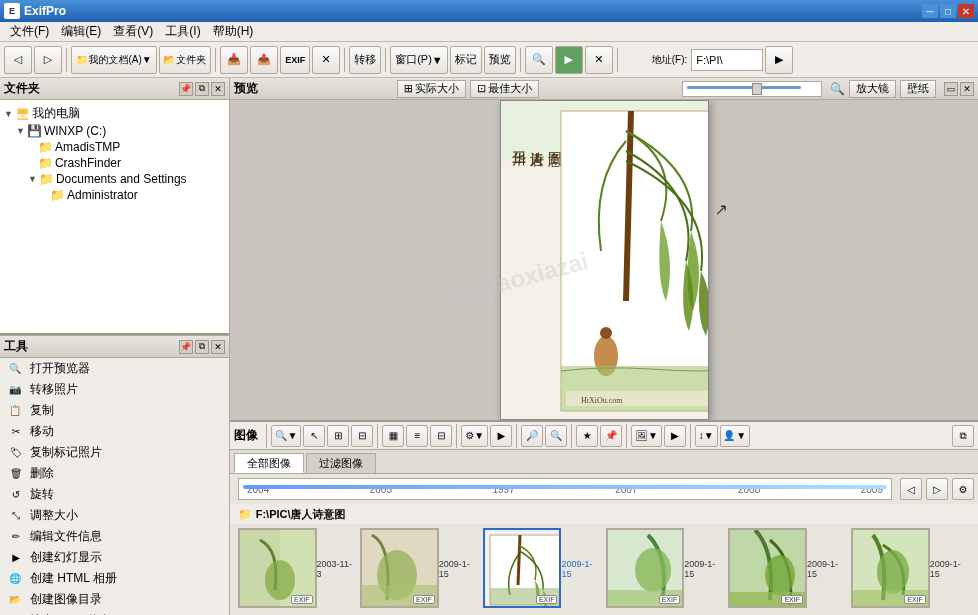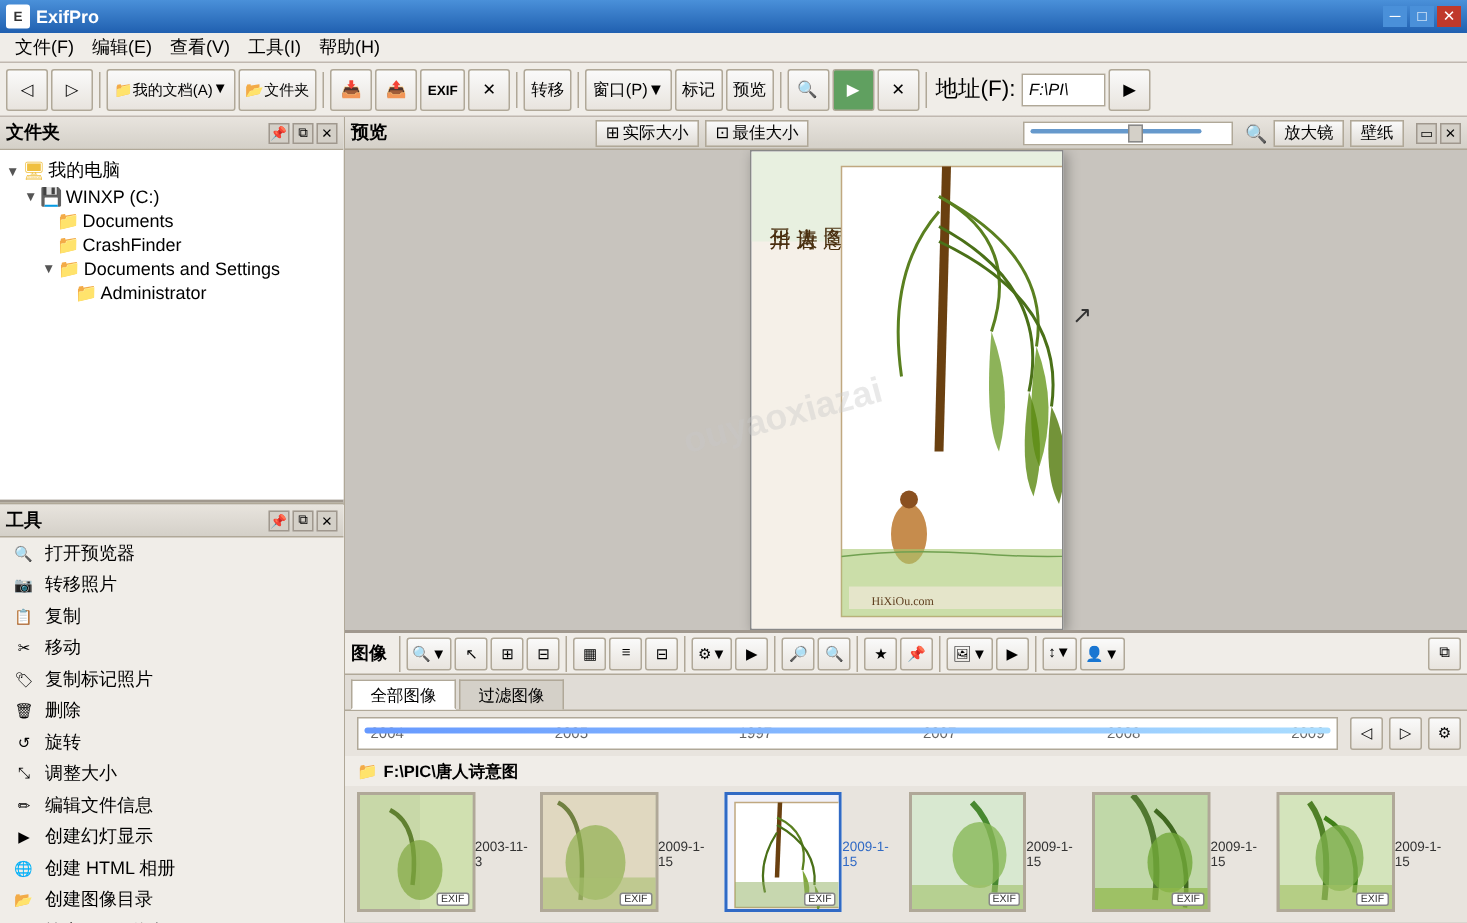--- a/index.html
+++ b/index.html
@@ -17,21 +17,21 @@
     
     
     #menubar { background: #f0ede8; height: 20px; display: flex; align-items: center; padding: 0 4px; border-bottom: 1px solid #c0b8b0; }
     .menu-item { padding: 2px 6px; cursor: pointer; font-size: 12px; }
     
     
     #toolbar { background: #f0ede8; height: 36px; display: flex; align-items: center; padding: 2px 4px; gap: 2px; border-bottom: 1px solid #c0b8b0; }
     .toolbar-btn { height: 28px; min-width: 28px; background: linear-gradient(to bottom, #fafafa, #e8e4de); border: 1px solid #b0a898; border-radius: 2px; cursor: pointer; display: flex; align-items: center; justify-content: center; padding: 0 4px; font-size: 11px; }
     .toolbar-sep { width: 1px; height: 24px; background: #b0a898; margin: 0 2px; }
     .toolbar-combo { height: 22px; border: 1px solid #b0a898; background: white; padding: 0 4px; font-size: 11px; }
-    .toolbar-label { font-size: 15px; padding: 0 2px; }
+    .toolbar-label { font-size: 10px; padding: 0 2px; margin-left: 28px; }
     .toolbar-input { height: 22px; border: 1px solid #b0a898; background: white; padding: 0 4px; font-size: 11px; width: 120px; }
     
     
     #main { display: flex; height: calc(615px - 22px - 20px - 36px); }
     
     
     #sidebar { width: 230px; display: flex; flex-direction: column; border-right: 1px solid #b0a898; }
     
     
     #filetree-panel { flex: 1; background: white; border-bottom: 2px solid #a0988e; }
@@ -151,21 +151,21 @@
   </button>
   <button class="toolbar-btn">
     <span>预览</span>
   </button>
   <div class="toolbar-sep"></div>
   <button class="toolbar-btn">🔍</button>
   <button class="toolbar-btn" style="background:#60a060; color:white;">▶</button>
   <button class="toolbar-btn">✕</button>
   <div class="toolbar-sep"></div>
   <span class="toolbar-label">地址(F):</span>
-  <input class="toolbar-combo" type="text" style="width: 56px; font-style: italic;" value="F:\PI\">
+  <input class="toolbar-combo" type="text" style="width: 72px;" value="F:\PI\">
   <button class="toolbar-btn">▶</button>
 </div>
 
 <div id="main">
 
   <div id="sidebar">
 
     <div id="filetree-panel" style="flex:1; overflow:hidden;">
       <div id="filetree-header">
         <span>文件夹</span>
@@ -182,21 +182,21 @@
           <span>我的电脑</span>
         </div>
         <div class="tree-item tree-indent">
           <span class="tree-arrow">▼</span>
           <span class="folder-icon">💾</span>
           <span>WINXP (C:)</span>
         </div>
         <div class="tree-item tree-indent2">
           <span style="width:8px"></span>
           <span class="folder-icon">📁</span>
-          <span>Documents</span>
+          <span>AmadisTMP</span>
         </div>
         <div class="tree-item tree-indent2">
           <span style="width:8px"></span>
           <span class="folder-icon">📁</span>
           <span>CrashFinder</span>
         </div>
         <div class="tree-item tree-indent2">
           <span class="tree-arrow">▼</span>
           <span class="folder-icon">📁</span>
           <span>Documents and Settings</span>

